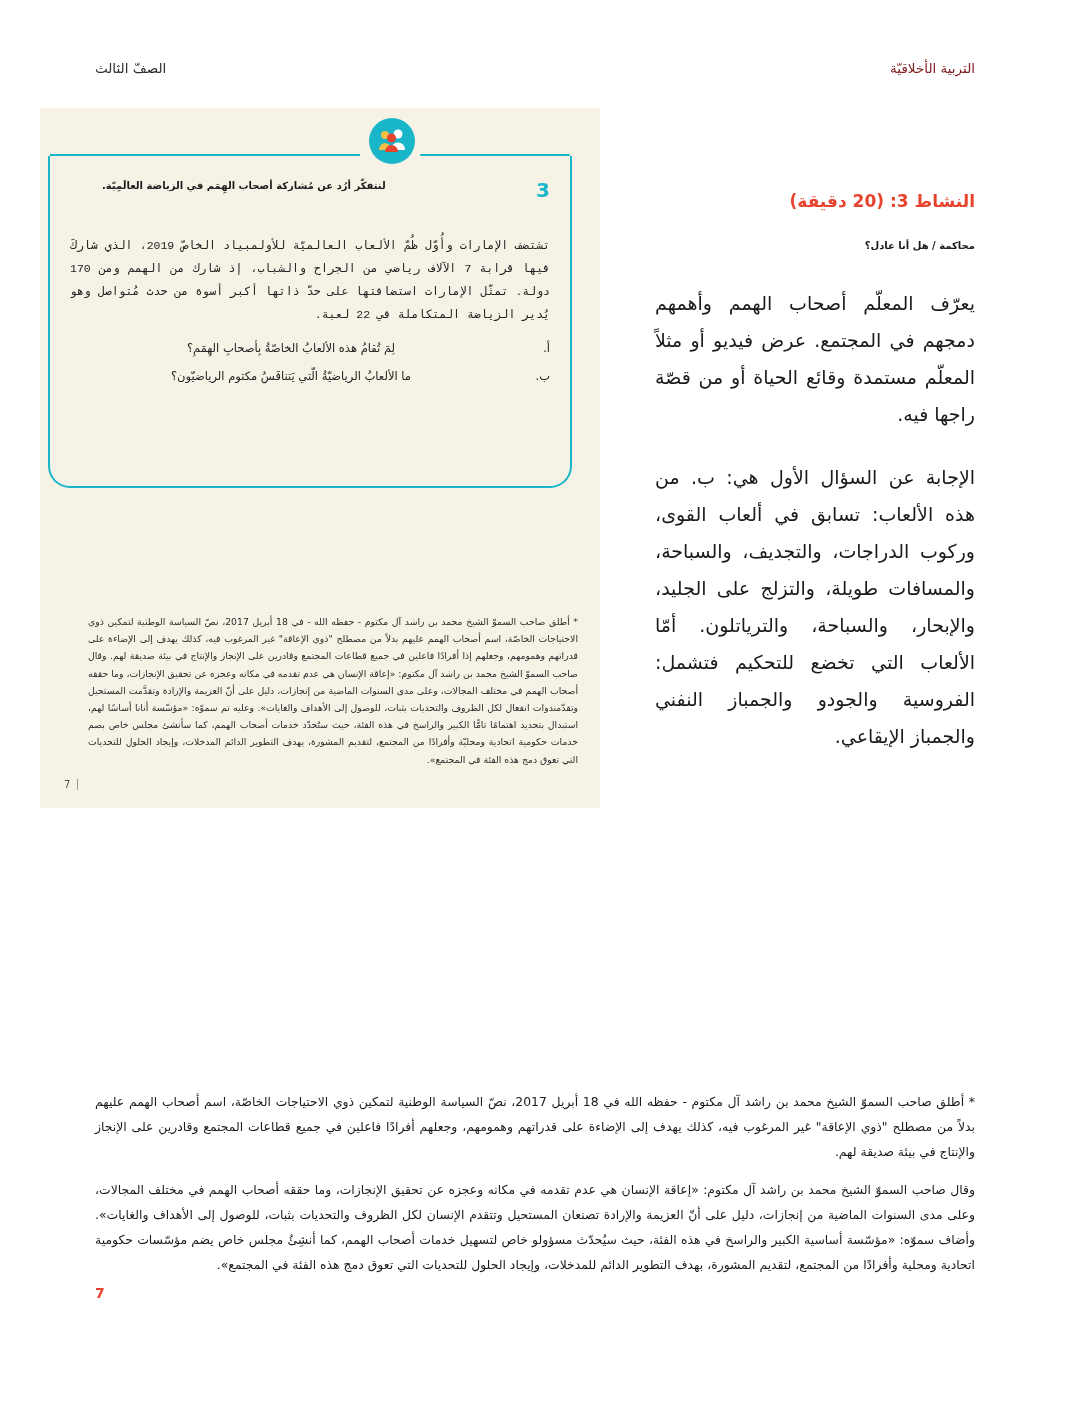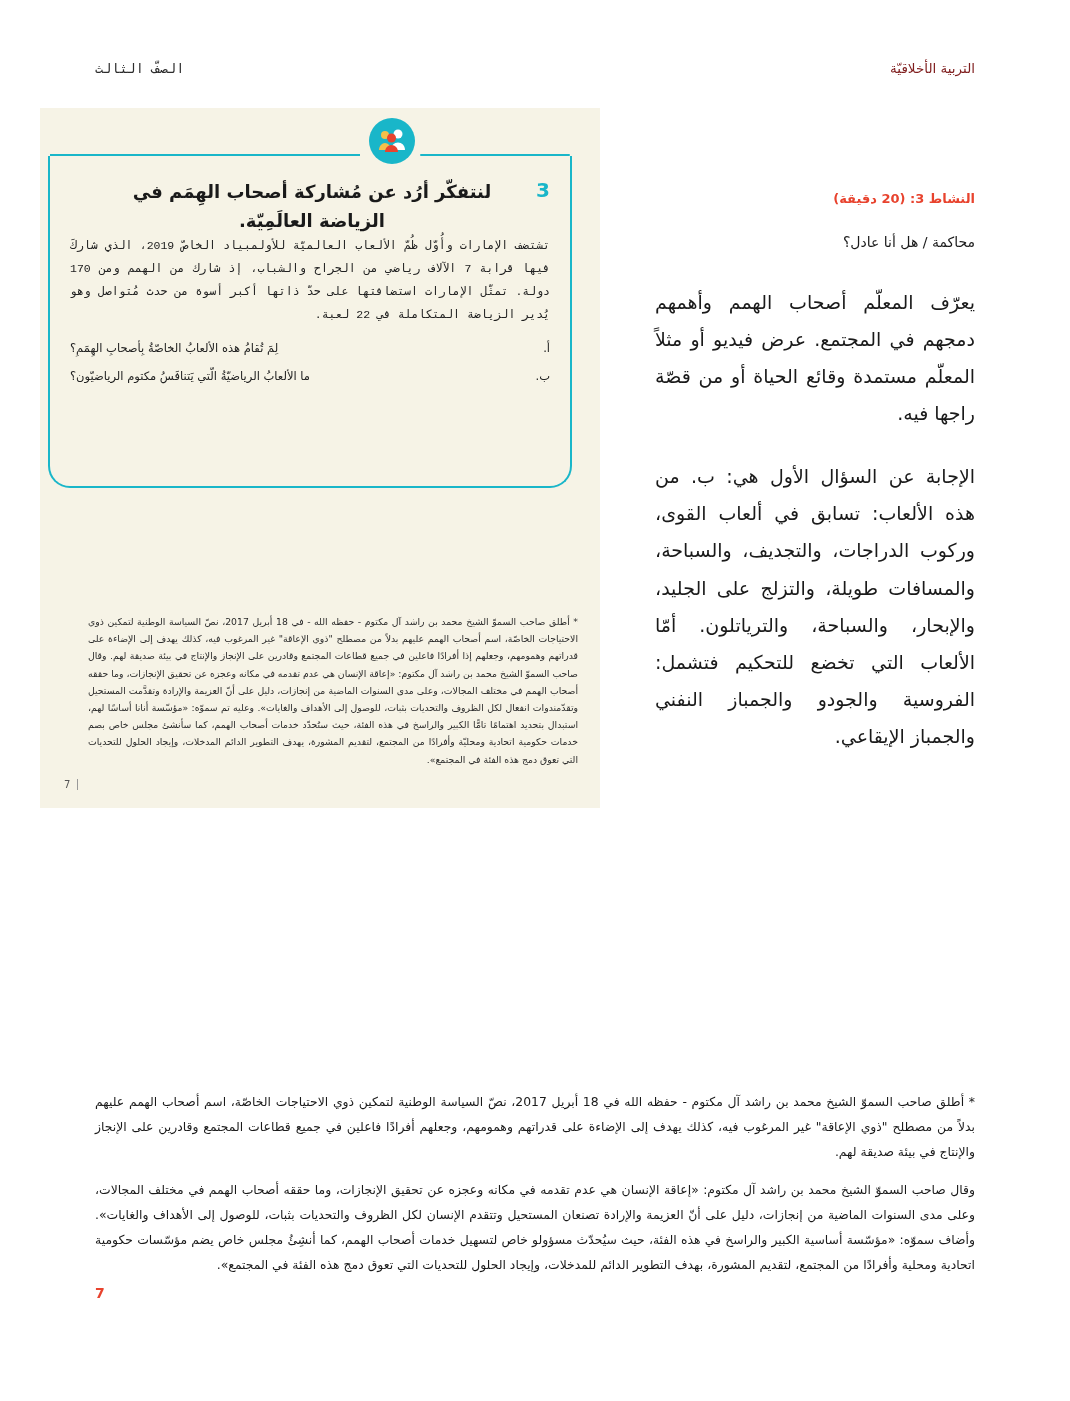--- a/index.html
+++ b/index.html
@@ -32,41 +32,40 @@
     color: #7f1d1d;
     letter-spacing: .2px;
   }
   .runhead .left {
     position: absolute;
     left: 95px;
     top: 0;
     font-size: 13.5px;
     color: #2d2d2d;
     letter-spacing: .2px;
-    font-family: Liberation Mono, monospace;
   }
 
   
   .col-right {
     position: absolute;
     top: 190px;
     right: 95px;
     width: 320px;
     text-align: right;
   }
   .activity-title {
-    font-size: 13px;
+    font-size: 17px;
     font-weight: bold;
     color: #e8432e;
     margin-bottom: 26px;
     line-height: 1.4;
   }
   .activity-question {
-    font-size: 14px;
-    font-weight: normal;
+    font-size: 10px;
+    font-weight: bold;
     color: #1a1a1a;
     margin-bottom: 34px;
   }
   .para {
     font-size: 19px;
     line-height: 1.95;
     color: #1a1a1a;
     margin-bottom: 26px;
     text-align: justify;
   }
@@ -134,24 +133,24 @@
     right: 20px;
     font-size: 20px;
     font-weight: bold;
     color: #19b6c9;
   }
   .task-heading {
     position: absolute;
     top: 22px;
     right: 48px;
     width: 420px;
-    font-size: 18px;
-    font-weight: bold;
-    color: #1a1a1a;
-    text-align: center;
+    font-size: 10px;
+    font-weight: bold;
+    color: #1a1a1a;
+    text-align: left;
     line-height: 1.6;
   }
   .task-body {
     position: absolute;
     top: 78px;
     right: 20px;
     width: 480px;
     font-size: 11.5px;
     line-height: 2.0;
     color: #222;
@@ -172,21 +171,21 @@
     line-height: 2.1;
     color: #222;
     margin-bottom: 4px;
   }
   .task-item .mark {
     width: 30px;
     flex: 0 0 30px;
     text-align: right;
     padding-left: 8px;
   }
-  .task-item .txt { flex: 1 1 auto; text-align: left; }
+  .task-item .txt { flex: 1 1 auto; text-align: center; }
 
   
   .panel-note {
     position: absolute;
     top: 505px;
     right: 22px;
     width: 490px;
     font-size: 9.3px;
     line-height: 1.85;
     color: #2b2b2b;

